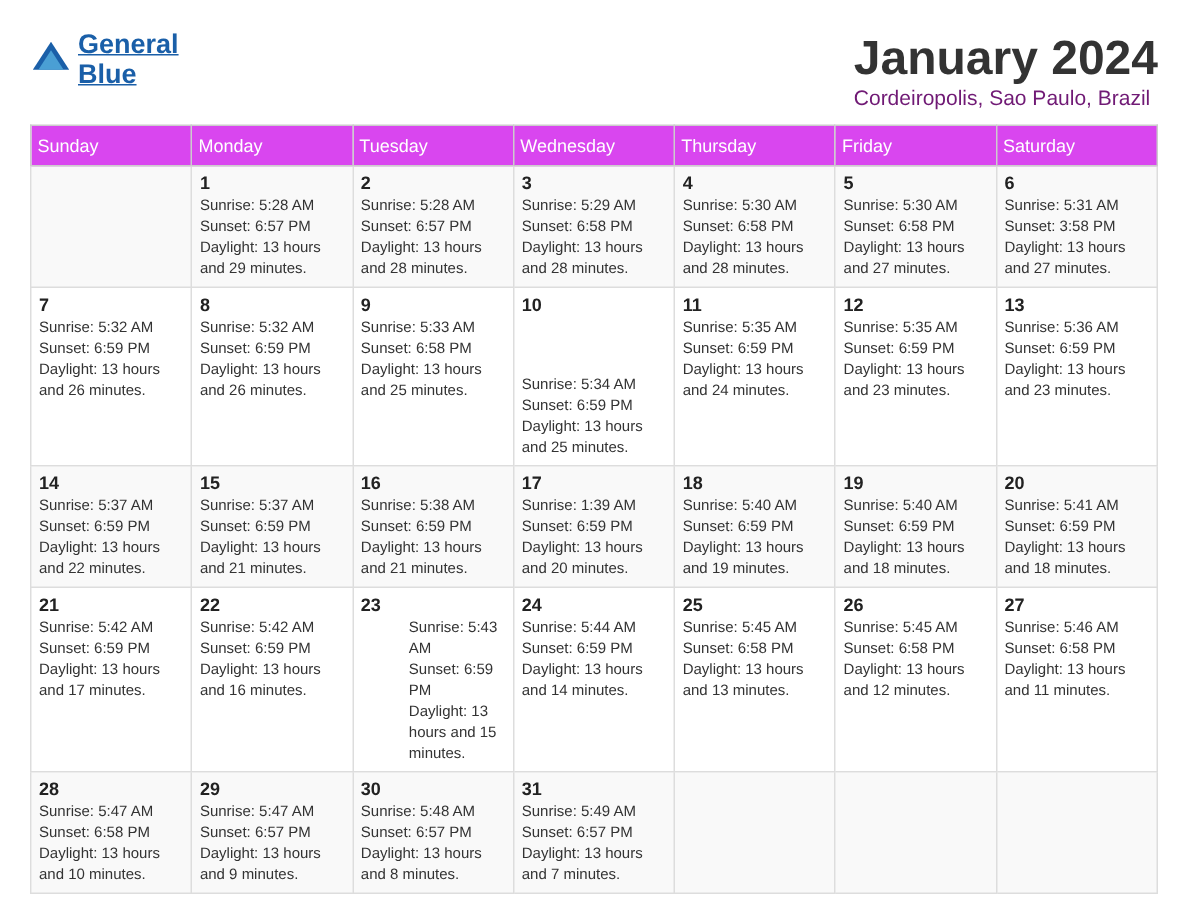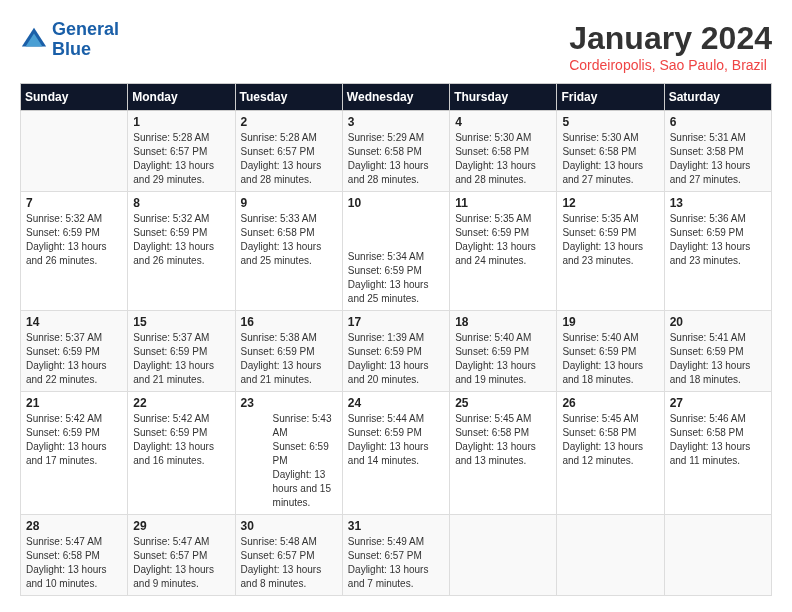--- a/index.html
+++ b/index.html
@@ -22,48 +22,49 @@
       gap: 4px;
     }
     .logo-text {
       font-size: 18px;
       font-weight: bold;
       color: #333;
       line-height: 1.1;
     }
     .logo-text span {
       color: #1a5fa8;
+      text-decoration: underline;
     }
     .logo-icon {
       width: 28px;
       height: 28px;
     }
     .title-block {
     }
     .month-title {
       font-size: 32px;
       font-weight: bold;
       color: #333;
     }
     .subtitle {
       font-size: 14px;
-      color: #ef4444;
+      color: #701a75;
     }
     table {
       width: 100%;
       border-collapse: collapse;
       font-size: 11px;
     }
     thead tr th {
-      background-color: #0f172a;
+      background-color: #d946ef;
       color: #fff;
       padding: 6px 4px;
       text-align: left;
       font-size: 12px;
-      font-weight: bold;
+      font-weight: normal;
       border: 1px solid #ccc;
     }
     tbody tr td {
       border: 1px solid #ddd;
       padding: 4px 5px;
       vertical-align: top;
       min-height: 80px;
       width: calc(100% / 7);
       background: #fff;
     }

